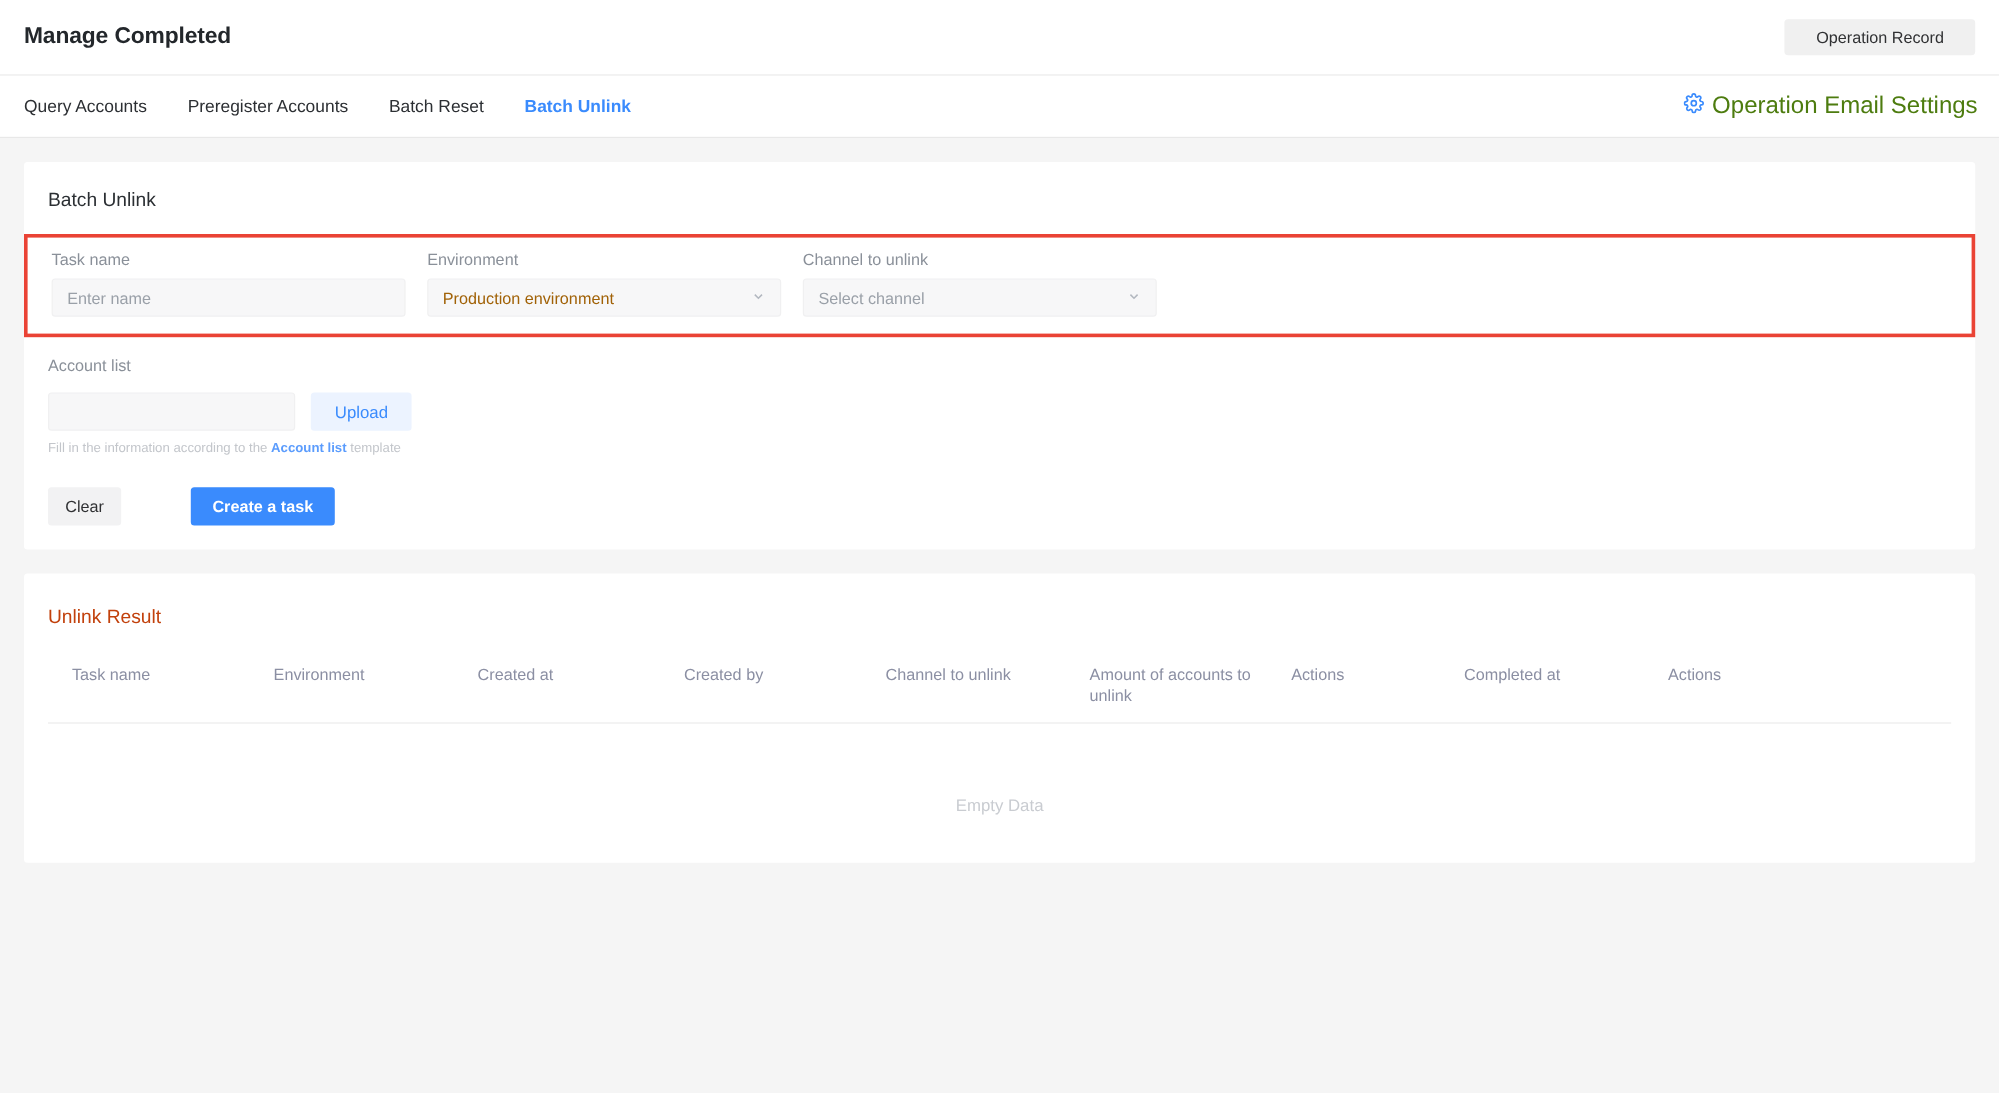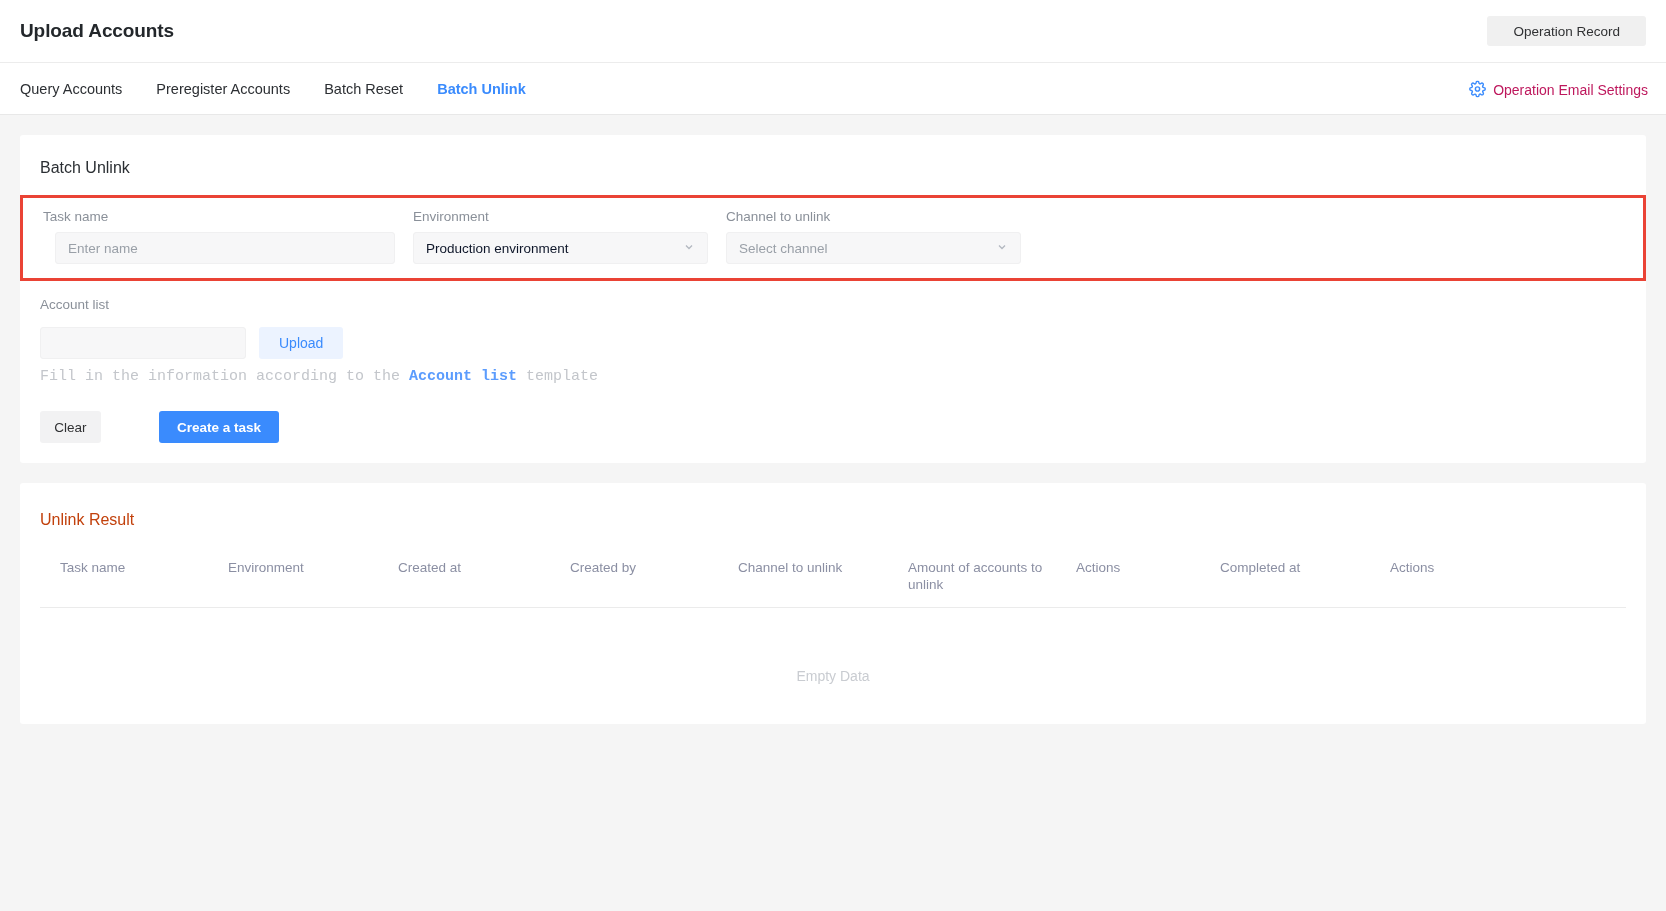--- a/index.html
+++ b/index.html
@@ -64,24 +64,24 @@
   .tab.active {
     color: #3a8bfd;
     font-weight: bold;
   }
   .email-settings {
     position: absolute;
     right: 18px;
     top: 50%;
     transform: translateY(-50%);
     display: flex;
-    align-items: flex-end;
+    align-items: flex-start;
     gap: 7px;
-    color: #be185d;
-    font-size: 14px;
+    color: #4d7c0f;
+    font-size: 20px;
     cursor: pointer;
   }
   .gear-icon { display: block; }
 
   
   .content { padding: 20px; }
   .card {
     background: #ffffff;
     border-radius: 3px;
     padding: 0 20px 20px 20px;
@@ -109,24 +109,24 @@
   .input-box {
     height: 32px;
     background: #f7f7f8;
     border: 1px solid #f0f0f1;
     border-radius: 3px;
     display: flex;
     align-items: center;
     padding: 0 12px;
     font-size: 13.5px;
   }
-  .w-task { width: 340px; margin-left: 12px; }
+  .w-task { width: 295px; }
   .w-sel  { width: 295px; }
   .ph { color: #9aa0a8; }
-  .val { color: #0f172a; }
+  .val { color: #a16207; }
   .sel-box {
     justify-content: space-between;
     cursor: pointer;
   }
   .chev {
     color: #b3b8c0;
     font-size: 11px;
     line-height: 1;
     margin-left: 8px;
   }
@@ -148,23 +148,22 @@
     border-radius: 3px;
     color: #3a8bfd;
     font-size: 14px;
     font-family: "Liberation Sans", sans-serif;
     cursor: pointer;
     display: flex;
     align-items: center;
   }
   .hint {
     margin-top: 9px;
-    font-size: 15px;
+    font-size: 11px;
     color: #c3c6cb;
-    font-family: Liberation Mono, monospace;
   }
   .hint a {
     color: #5b9cfd;
     text-decoration: none;
     font-weight: bold;
     cursor: pointer;
   }
 
   .btn-row { display: flex; margin-top: 26px; gap: 44px; }
   .btn {
@@ -218,21 +217,21 @@
     text-align: center;
     color: #c9ccd1;
     font-size: 14px;
     padding: 60px 0 0 0;
   }
 </style>
 </head>
 <body>
 
 <div class="page-header">
-  <div class="page-title">Upload Accounts</div>
+  <div class="page-title">Manage Completed</div>
   <button class="op-record-btn">Operation Record</button>
 </div>
 
 <div class="tabbar">
   <div class="tab">Query Accounts</div>
   <div class="tab">Preregister Accounts</div>
   <div class="tab">Batch Reset</div>
   <div class="tab active">Batch Unlink</div>
 
   <div class="email-settings">

